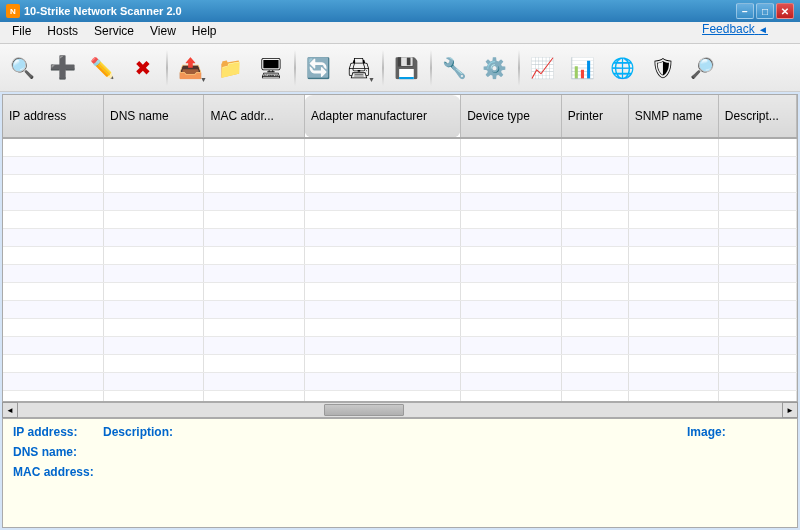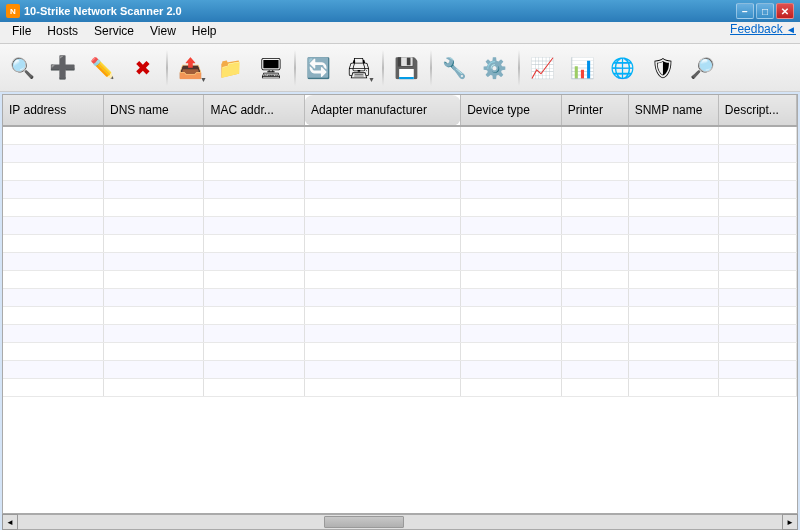--- a/index.html
+++ b/index.html
@@ -58,21 +58,21 @@
       position: relative;
     }
     .menu-item {
       padding: 2px 8px;
       cursor: pointer;
       font-size: 12px;
       color: #000;
     }
     .feedback-link {
       position: absolute;
-      right: 4px;
+      right: 32px;
       color: #0066cc;
       text-decoration: underline;
       cursor: pointer;
       font-size: 12px;
     }
     .feedback-arrow {
       color: #0066cc;
       font-size: 10px;
     }
 
@@ -130,21 +130,21 @@
 
     .data-table {
       width: 100%;
       border-collapse: collapse;
       font-size: 12px;
     }
     .data-table th {
       background: linear-gradient(to bottom, #e8e8e8, #d8d8d8);
       border-right: 1px solid #bbb;
       border-bottom: 2px solid #aaa;
-      padding: 8px 6px;
+      padding: 14px 6px;
       text-align: left;
       font-weight: normal;
       white-space: nowrap;
       color: #000;
     }
     .data-table td {
       border-right: 1px solid #e0e0e0;
       border-bottom: 1px solid #e8e8e8;
       padding: 2px 6px;
       height: 18px;
@@ -479,14 +479,35 @@
   </div>
 
   <div class="hscroll">
     <div class="hscroll-left-btn">◄</div>
     <div class="hscroll-track">
       <div class="hscroll-thumb"></div>
     </div>
     <div class="hscroll-right-btn">►</div>
   </div>
 
+  <div class="bottom-panel">
+    <div class="info-row">
+      <span class="info-label">IP address:</span>
+      <div class="info-description-col">
+        <span class="info-label">Description:</span>
+        <span class="info-value"></span>
+      </div>
+      <div class="info-image-col">
+        <span class="info-label">Image:</span>
+        <span class="info-value"></span>
+      </div>
+    </div>
+    <div class="info-row">
+      <span class="info-label">DNS name:</span>
+      <span class="info-value"></span>
+    </div>
+    <div class="info-row">
+      <span class="info-label">MAC address:</span>
+      <span class="info-value"></span>
+    </div>
+  </div>
 
 </div>
 
 </body></html>

